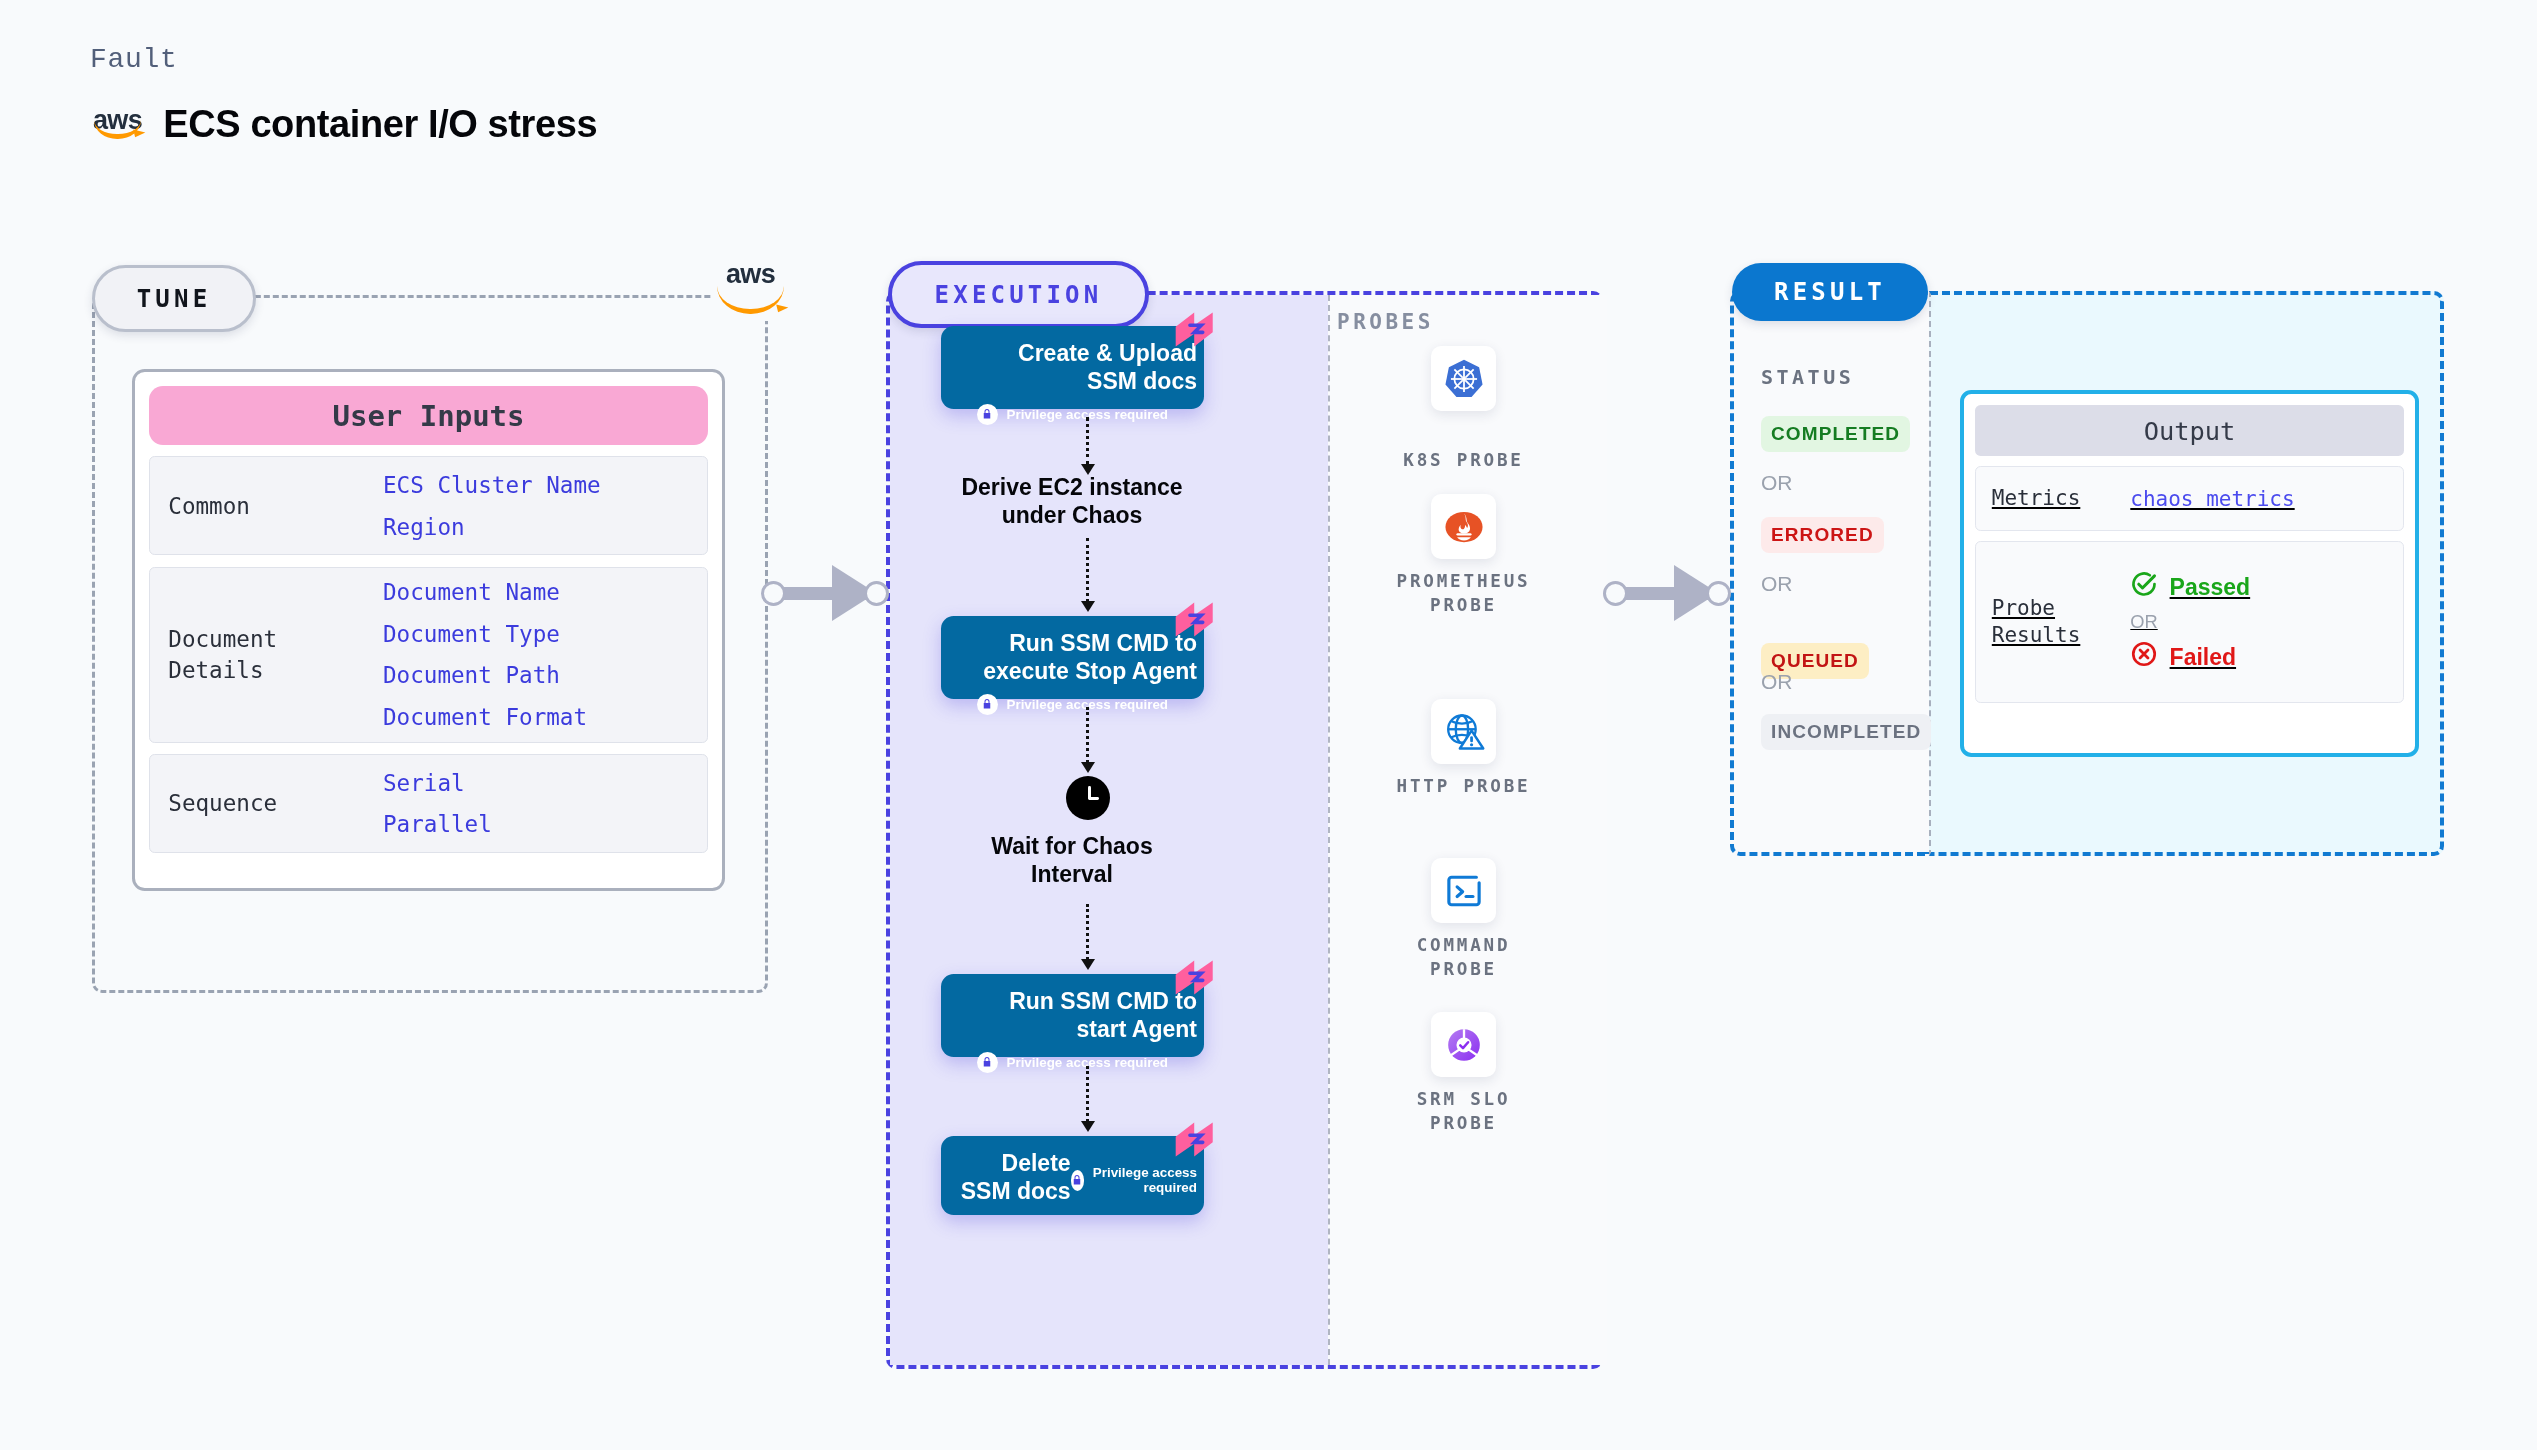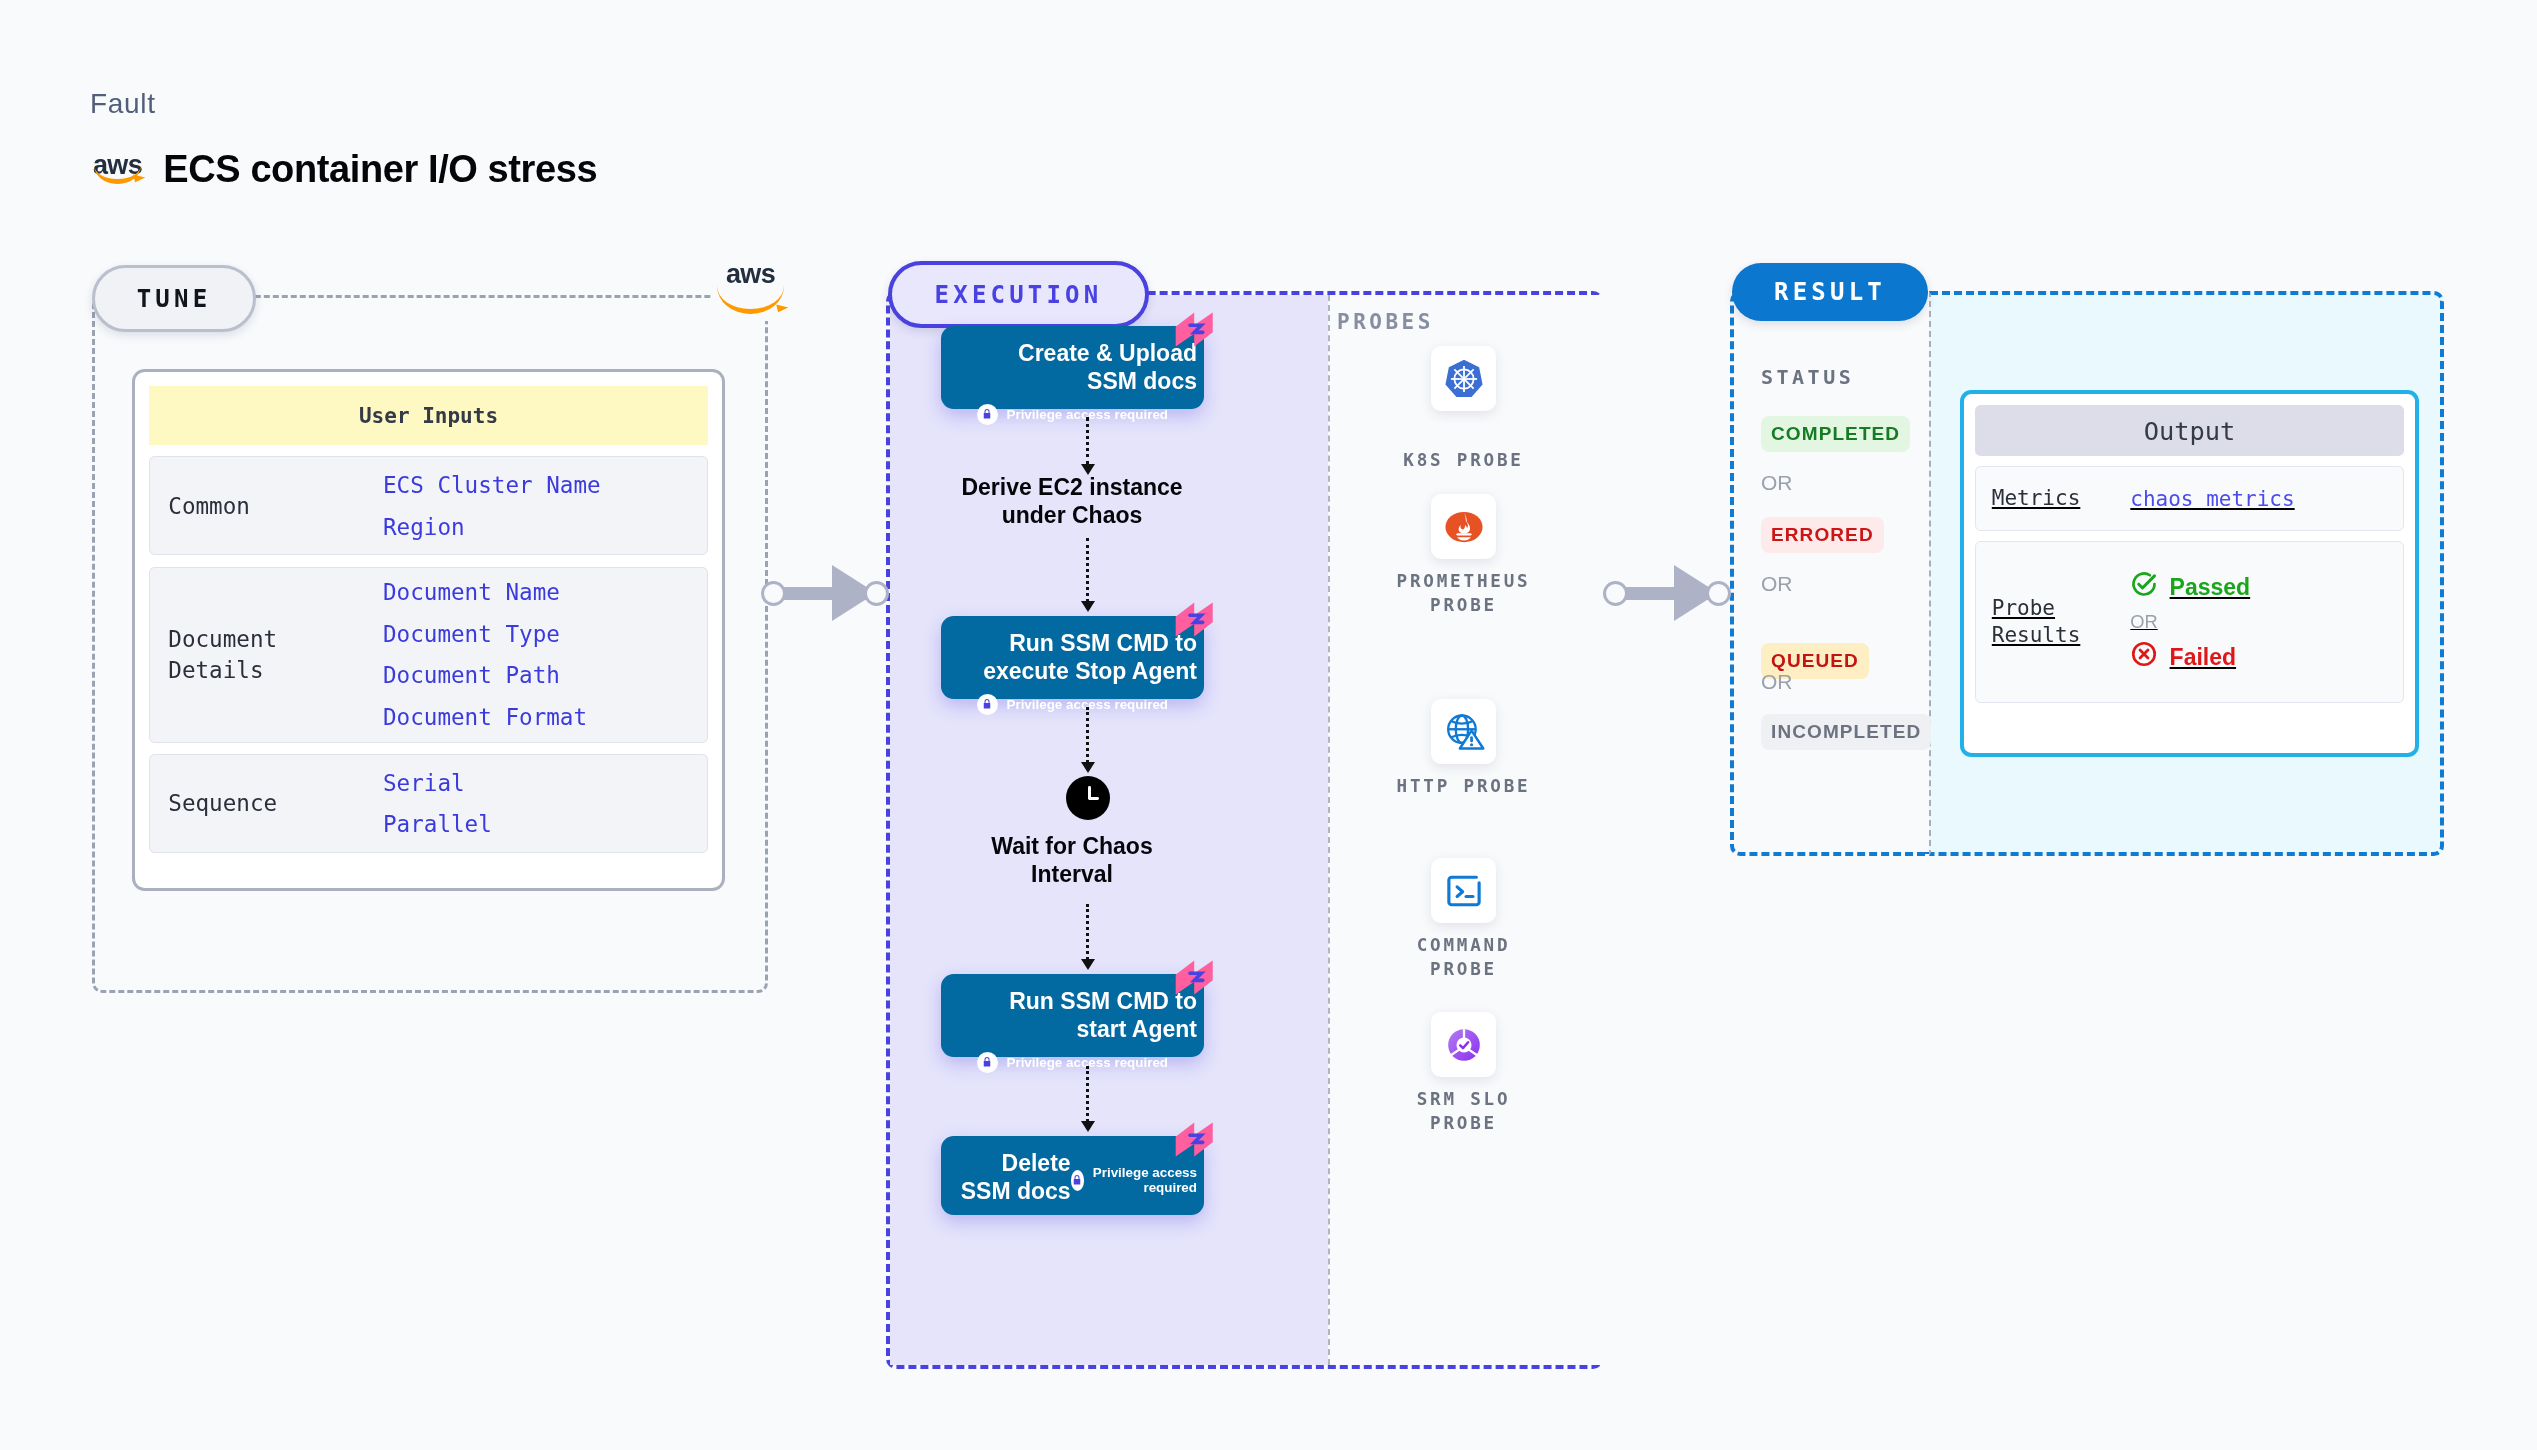--- a/index.html
+++ b/index.html
@@ -7,22 +7,22 @@
     width:2538px;height:1451px;
     background:#f8fafc;
     font-family:"Liberation Sans", sans-serif;
     overflow:hidden;
     position:relative;
   }
 
   
   #header{position:absolute;left:90px;top:44px;}
   #fault-label{
-    font-family:Liberation Sans, sans-serif;
-    font-size:28px;color:#525f7a;letter-spacing:0.7px;margin-top:44px;
+    font-family:Liberation Mono, monospace;
+    font-size:28px;color:#525f7a;letter-spacing:0.7px;
   }
   #title-row{display:flex;align-items:center;gap:18.3px;margin-top:28px;}
   #aws-logo-head{width:55px;height:37px;position:relative;}
   #page-title{font-size:38px;font-weight:bold;color:#05060a;letter-spacing:-0.4px;}
 
   
   .pill{
     position:absolute;display:flex;align-items:center;justify-content:center;
     border-radius:705px;z-index:20;
     font-family:"DejaVu Sans Mono",monospace;
@@ -58,23 +58,23 @@
     border-left:11.3px solid #ff9900;border-top:6.4px solid transparent;
     border-bottom:2.8px solid transparent;transform:rotate(-14deg);
   }
 
   #user-inputs-card{
     position:absolute;left:37px;top:71px;width:593px;height:522px;
     background:#fff;border:3.5px solid #aab0bd;border-radius:12.7px;
     box-sizing:border-box;padding:14px;
   }
   #user-inputs-header{
-    height:59px;background:#fef9c3;border-radius:0;
+    height:59px;background:#f9a8d4;border-radius:14px;
     display:flex;align-items:center;justify-content:center;
-    font-family:"DejaVu Sans Mono",monospace;font-size:21px;font-weight:bold;color:#343a48;
+    font-family:"DejaVu Sans Mono",monospace;font-size:29px;font-weight:bold;color:#343a48;
   }
   .ui-group{
     margin-top:11.3px;background:#f3f4f8;border:1.4px solid #dfe2ea;border-radius:5.6px;
     display:flex;align-items:center;padding:12.7px 0;box-sizing:border-box;
   }
   .ui-group-name{
     width:233px;padding-left:18.3px;box-sizing:border-box;
     font-family:"DejaVu Sans Mono",monospace;font-size:22.6px;color:#2a2f3a;line-height:1.35;
   }
   .ui-group-vals{display:flex;flex-direction:column;gap:15.5px;}

